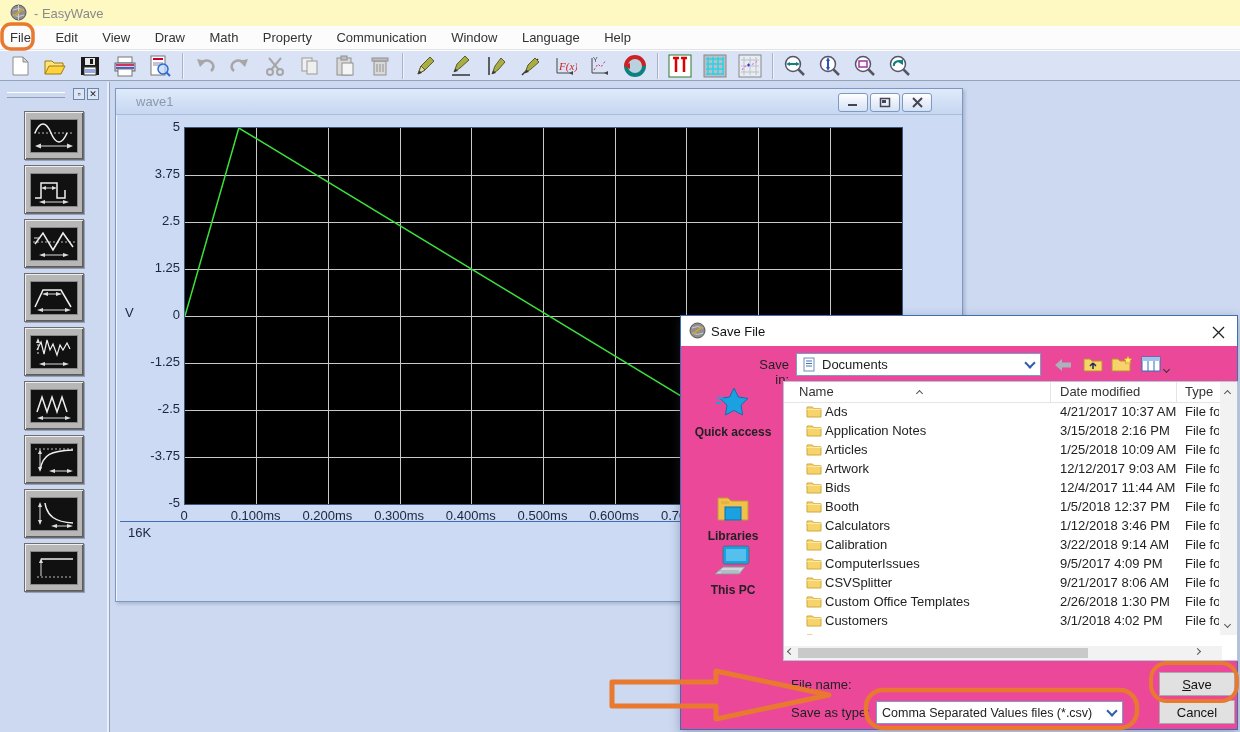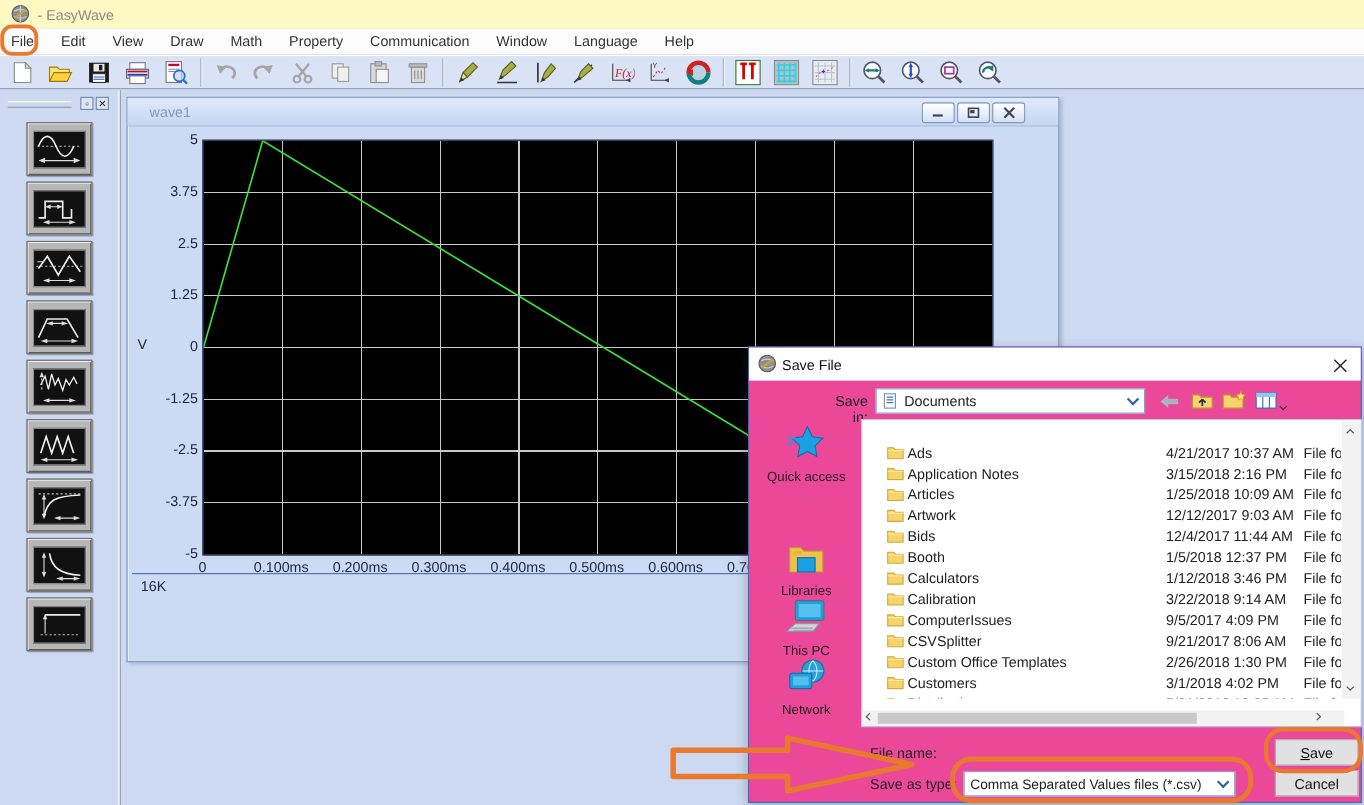--- a/index.html
+++ b/index.html
@@ -54,21 +54,21 @@
   .lbl{position:absolute;font-size:13px;color:#222;}
   .combo{position:absolute;height:23px;background:#fff;border:1px solid #7a9ec5;box-sizing:border-box;
          font-size:13px;display:flex;align-items:center;padding-left:5px;}
   .combo .arrowzone{position:absolute;right:1px;top:1px;bottom:1px;width:18px;display:flex;align-items:center;justify-content:center;background:#fff;}
   .chev{display:inline-block;width:6px;height:6px;border-right:2px solid #2f5fa8;border-bottom:2px solid #2f5fa8;transform:rotate(45deg);margin-top:-3px;}
   .chev.sm{width:4px;height:4px;border-width:1.5px;border-color:#555;}
   .chev.up{transform:rotate(225deg);margin-top:3px;}
   .chev.left{transform:rotate(135deg);}
   .chev.right{transform:rotate(-45deg);}
   .navitem{position:absolute;left:8px;width:88px;text-align:center;}
-  .navitem .cap{font-size:12px;color:#222;margin-top:1px;}
+  .navitem .cap{font-size:12px;color:#222;margin-top:1px;font-weight:bold;}
   .filelist{position:absolute;left:102px;top:65px;width:455px;height:280px;background:#fff;border:1px solid #b6c4d8;box-sizing:border-box;}
   .flhead{position:absolute;left:0;top:0;width:436px;height:20px;border-bottom:1px solid #e4e4e4;font-size:13px;color:#333;}
   .flhead .c{position:absolute;top:2px;}
   .colsep{position:absolute;top:0;height:20px;border-left:1px solid #e4e4e4;}
   .flbody{position:absolute;left:0;top:20px;width:436px;height:233px;overflow:hidden;}
   .frow{position:relative;height:19px;font-size:13px;color:#222;white-space:nowrap;}
   .frow .nm{position:absolute;left:41px;top:2px;width:222px;overflow:hidden;}
   .frow .dt{position:absolute;left:276px;top:2px;width:118px;overflow:hidden;}
   .frow .tp{position:absolute;left:401px;top:2px;width:34px;overflow:hidden;}
   .frow svg{position:absolute;left:22px;top:2px;}
@@ -540,31 +540,30 @@
     </div>
     <div class="navitem" style="top:228px;">
       <svg width="40" height="34">
           <rect x="10" y="2" width="26" height="18" rx="2" fill="#1ba1e2" stroke="#5a6b78"></rect>
           <rect x="13" y="5" width="20" height="12" fill="#55c0ee"></rect>
           <path d="M2 30 l8 -7 h22 l-6 7 z" fill="#cfd6dc" stroke="#8a949c"></path>
           <path d="M6 27 h20 M8 29 h20" stroke="#9aa4ac"></path>
         </svg>
       <div class="cap">This PC</div>
     </div>
-    <div class="navitem" style="top:282px;">
-      <svg width="38" height="34">
-          <circle cx="25" cy="12" r="10" fill="#2a9fd8" stroke="#13709e"></circle>
-          <path d="M15.5 12 h19 M25 2.5 a14 14 0 0 1 0 19 M25 2.5 a14 14 0 0 0 0 19" stroke="#cdeefb" fill="none"></path>
-          <rect x="4" y="14" width="20" height="14" rx="2" fill="#1ba1e2" stroke="#0f6fa8"></rect>
-          <rect x="7" y="17" width="14" height="8" fill="#55c0ee"></rect>
-        </svg>
-      <div class="cap">Network</div>
-    </div>
 
     <div class="filelist">
+      <div class="flhead">
+        <span class="c" style="left:15px;">Name</span>
+        <span class="chev up sm" style="position:absolute;left:133px;top:6px;"></span>
+        <span class="c" style="left:276px;">Date modified</span>
+        <span class="c" style="left:401px;">Type</span>
+        <span class="colsep" style="left:266px;"></span>
+        <span class="colsep" style="left:392px;"></span>
+      </div>
       <div class="flbody" id="file-list-body">
           <div class="frow">
             <svg width="16" height="14">
               <path d="M1 13 V3 h5.5 l1.5 1.8 H15 V13 z" fill="#f7d46b" stroke="#cfa93c"></path>
               <path d="M1 5.5 h14" stroke="#ffe9a0"></path>
             </svg>
             <span class="nm">Ads</span>
             <span class="dt">4/21/2017 10:37 AM</span>
             <span class="tp">File fol</span>
           </div>

